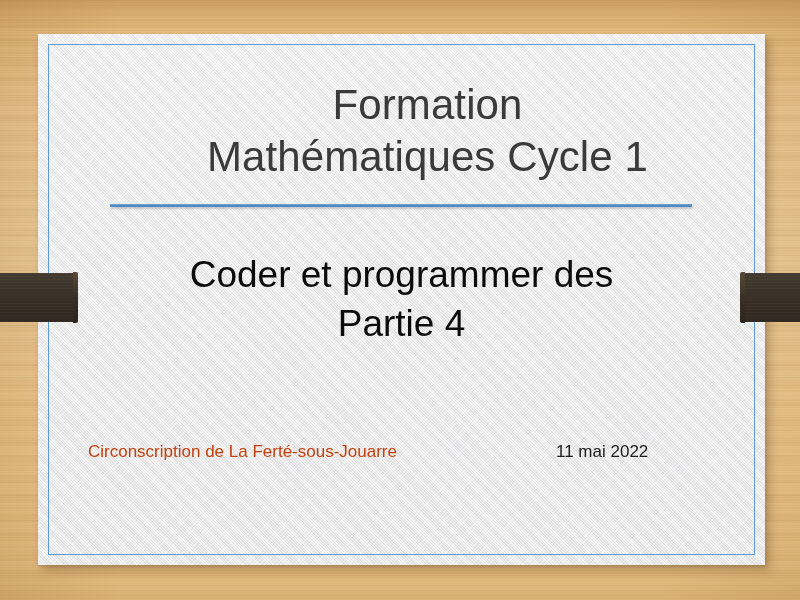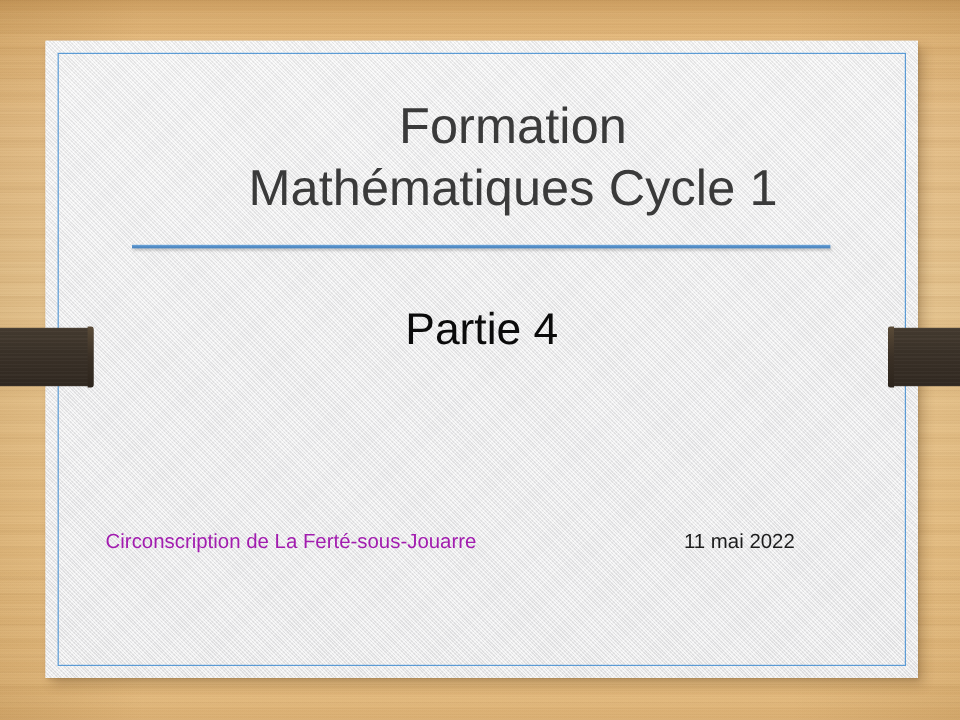--- a/index.html
+++ b/index.html
@@ -182,27 +182,27 @@
     font-size: 37px;
     line-height: 49px;
   }
   .subtitle-line { display: block; white-space: nowrap; }
 
   
   .footer-org {
     position: absolute;
     left: 88px;
     top: 442px;
-    color: #a21caf;
+    color: #c2410c;
     font-size: 17px;
     white-space: nowrap;
   }
   .footer-date {
     position: absolute;
-    left: 570px;
+    left: 556px;
     top: 442px;
     color: #1c1c1c;
     font-size: 17px;
     white-space: nowrap;
   }
   .footer-authors {
     position: absolute;
     right: 62px;
     top: 525px;
     color: #1c1c1c;
@@ -230,20 +230,21 @@
   <div class="content">
 
     <div class="title">
       <span class="title-line">Formation</span>
       <span class="title-line">Mathématiques Cycle 1</span>
     </div>
 
     <div class="divider"></div>
 
     <div class="subtitle">
+      <span class="subtitle-line">Coder et programmer des</span>
       <span class="subtitle-line">Partie 4</span>
     </div>
 
     <div class="footer-org">Circonscription de La Ferté-sous-Jouarre</div>
 
     <div class="footer-date">11 mai 2022</div>
 
 
   </div>
 </div>

